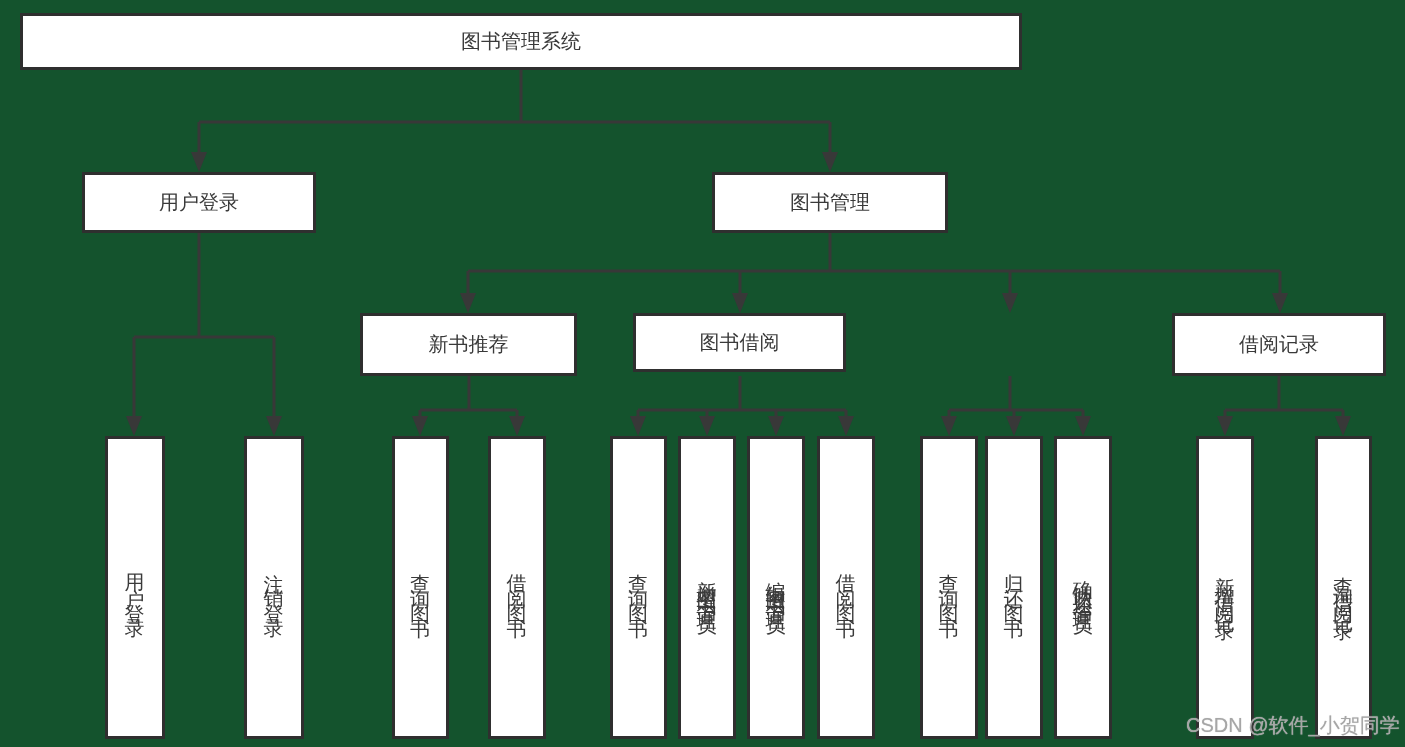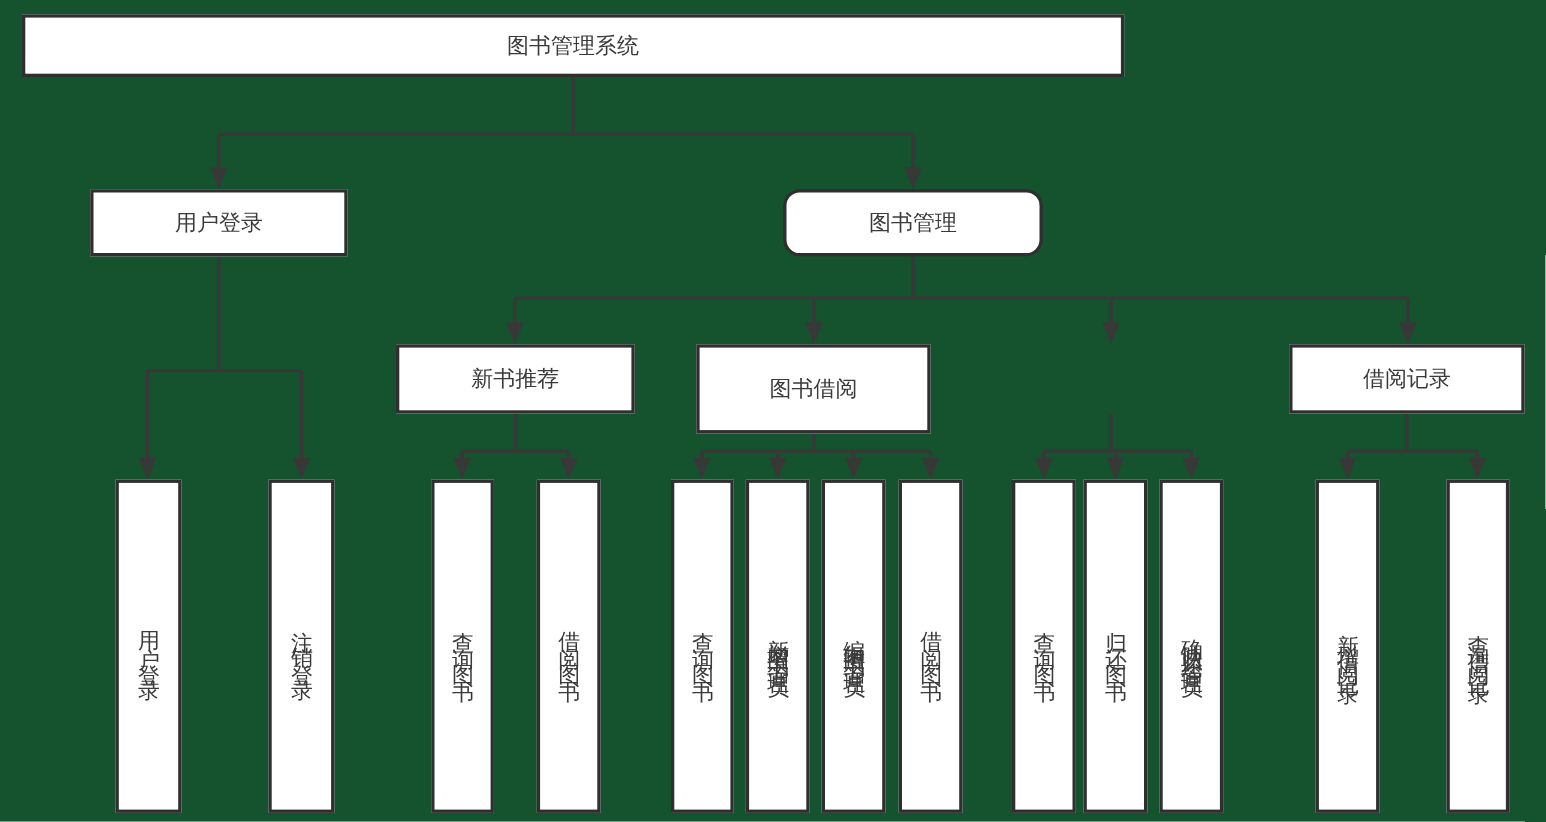--- a/index.html
+++ b/index.html
@@ -78,28 +78,28 @@
       </g>
   </svg>
 
   <div class="box" style="left:20px;top:13px;width:1002px;height:57px;">
     <span>图书管理系统</span>
   </div>
 
   <div class="box" style="left:82px;top:172px;width:234px;height:61px;">
     <span>用户登录</span>
   </div>
-  <div class="box" style="left:712px;top:172px;width:236px;height:61px;border-radius:15px;">
+  <div class="box" style="left:712px;top:172px;width:236px;height:61px;">
     <span>图书管理</span>
   </div>
 
   <div class="box" style="left:360px;top:313px;width:217px;height:63px;">
     <span>新书推荐</span>
   </div>
-  <div class="box" style="left:633px;top:313px;width:213px;height:81px;">
+  <div class="box" style="left:633px;top:313px;width:213px;height:59px;">
     <span>图书借阅</span>
   </div>
   <div class="box" style="left:1172px;top:313px;width:214px;height:63px;font-family:Liberation Serif, serif;">
     <span>借阅记录</span>
   </div>
 
   <div class="box vbox ls-lg" style="left:105px;top:436px;width:60px;height:303px;">
     <span>用户登录</span>
   </div>
   <div class="box vbox ls-lg" style="left:244px;top:436px;width:60px;height:303px;">
@@ -132,13 +132,14 @@
   <div class="box vbox ls-sm" style="left:1054px;top:436px;width:58px;height:303px;">
     <span>确认归还（管理员）</span>
   </div>
   <div class="box vbox ls-md" style="left:1196px;top:436px;width:58px;height:303px;">
     <span>新增借阅记录</span>
   </div>
   <div class="box vbox ls-md" style="left:1315px;top:436px;width:57px;height:303px;">
     <span>查询借阅记录</span>
   </div>
 
+  <div class="watermark">CSDN @软件_小贺同学</div>
 </div>
 
 </body></html>

